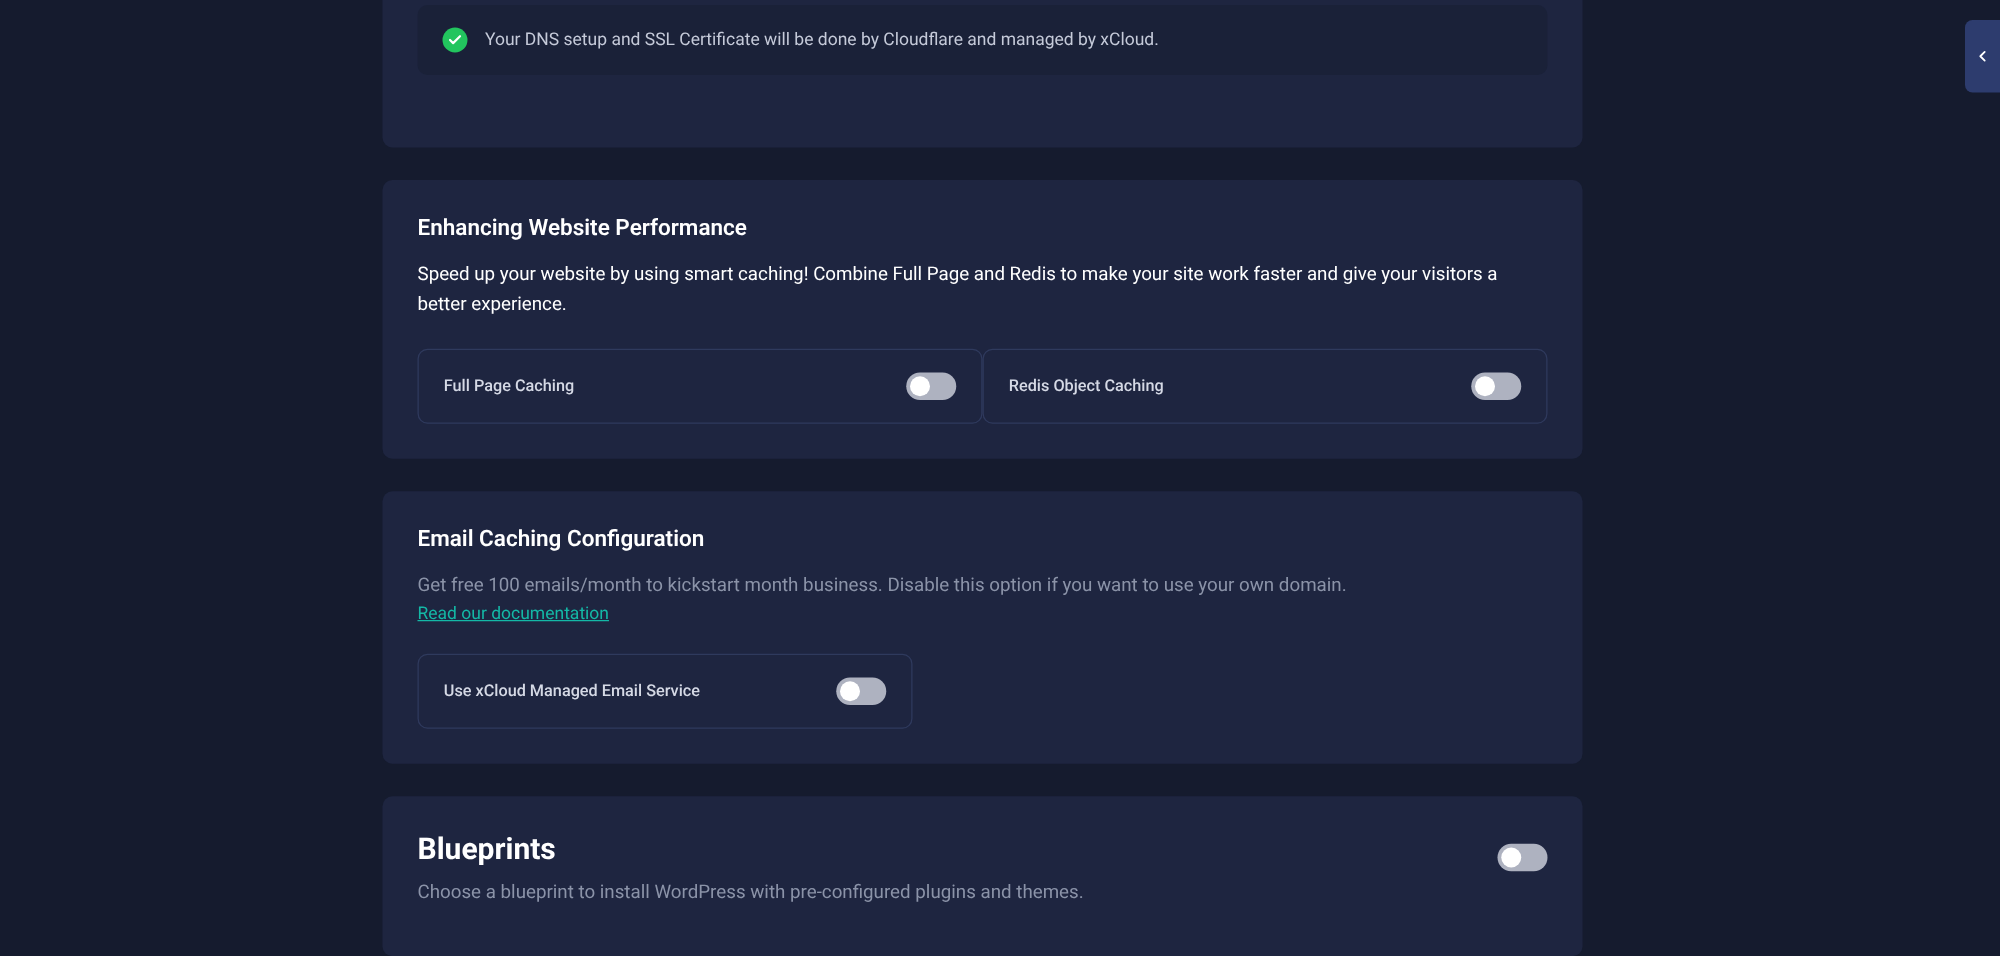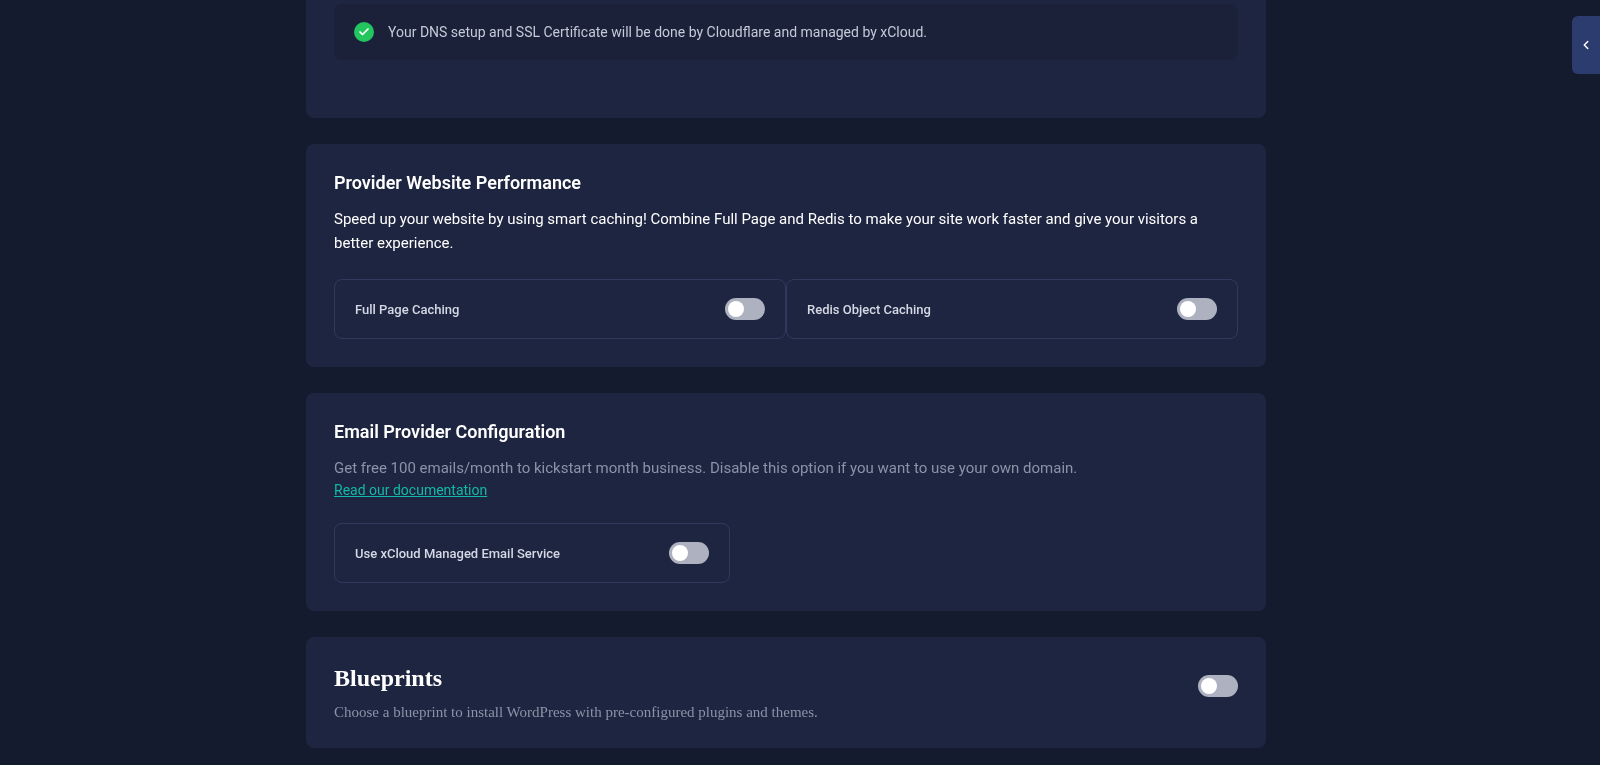--- a/index.html
+++ b/index.html
@@ -180,53 +180,53 @@
         <span class="check-icon">
           <svg viewBox="0 0 24 24" fill="none" stroke="#ffffff" stroke-width="3.5" stroke-linecap="round" stroke-linejoin="round">
             <polyline points="20 6 9 17 4 12"></polyline>
           </svg>
         </span>
         <span class="info-text">Your DNS setup and SSL Certificate will be done by Cloudflare and managed by xCloud.</span>
       </div>
     </div>
 
     <div class="card">
-      <h2 class="card-title">Provider Website Performance</h2>
+      <h2 class="card-title">Enhancing Website Performance</h2>
       <p class="card-description">Speed up your website by using smart caching! Combine Full Page and Redis to make your site work faster and give your visitors a better experience.</p>
       <div class="toggle-row">
         <div class="toggle-box">
           <span class="toggle-label">Full Page Caching</span>
           <div class="toggle-switch">
             <div class="toggle-knob"></div>
           </div>
         </div>
         <div class="toggle-box">
           <span class="toggle-label">Redis Object Caching</span>
           <div class="toggle-switch">
             <div class="toggle-knob"></div>
           </div>
         </div>
       </div>
     </div>
 
     <div class="card">
-      <h2 class="card-title">Email Provider Configuration</h2>
+      <h2 class="card-title">Email Caching Configuration</h2>
       <p class="card-description-inline">Get free 100 emails/month to kickstart month business. Disable this option if you want to use your own domain.</p>
       <a class="doc-link">Read our documentation</a>
       <div class="card-spacer">
         <div class="toggle-box-single">
           <span class="toggle-label">Use xCloud Managed Email Service</span>
           <div class="toggle-switch">
             <div class="toggle-knob"></div>
           </div>
         </div>
       </div>
     </div>
 
-    <div class="card" style="padding-bottom:24px;font-family:Liberation Serif, serif;">
+    <div class="card" style="padding-bottom:40px;">
       <div class="blueprints-header">
         <div class="blueprints-text">
           <h2 class="card-title-large">Blueprints</h2>
           <p class="card-description-inline">Choose a blueprint to install WordPress with pre-configured plugins and themes.</p>
         </div>
         <div class="toggle-switch" style="margin-top:10px;">
           <div class="toggle-knob"></div>
         </div>
       </div>
     </div>

